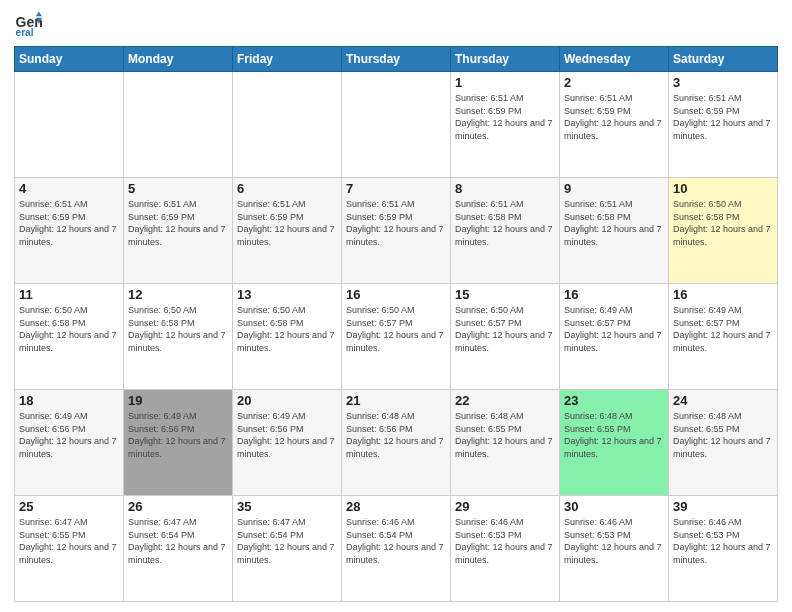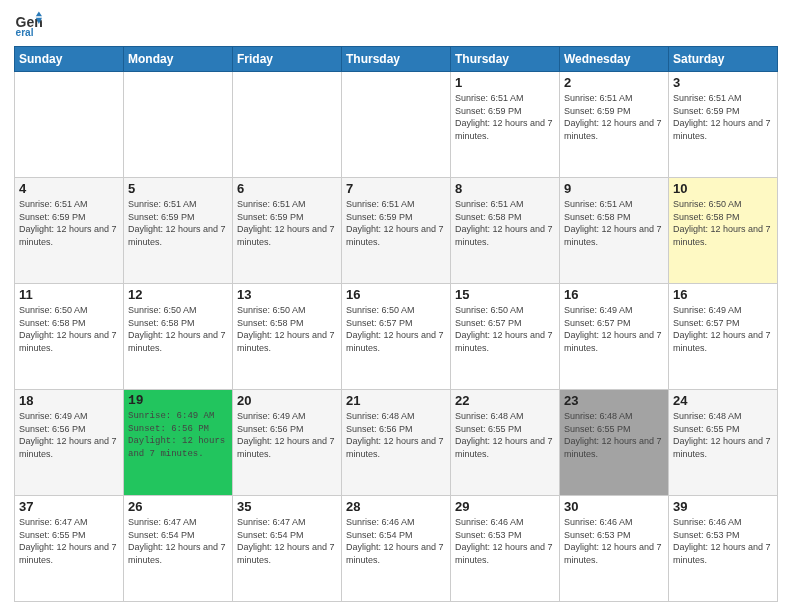--- a/index.html
+++ b/index.html
@@ -245,21 +245,21 @@
 Daylight: 12 hours and 7 minutes.</div>
           </td>
         </tr>
         <tr>
           <td style="background: rgb(245, 245, 245);">
             <div class="day-num">18</div>
             <div class="day-info" style="white-space: pre-line;">Sunrise: 6:49 AM
 Sunset: 6:56 PM
 Daylight: 12 hours and 7 minutes.</div>
           </td>
-          <td style="background: #22c55e; font-family: Liberation Mono, monospace;">
+          <td style="background: #a3a3a3;">
             <div class="day-num">19</div>
             <div class="day-info" style="white-space: pre-line;">Sunrise: 6:49 AM
 Sunset: 6:56 PM
 Daylight: 12 hours and 7 minutes.</div>
           </td>
           <td style="background: rgb(245, 245, 245);">
             <div class="day-num">20</div>
             <div class="day-info" style="white-space: pre-line;">Sunrise: 6:49 AM
 Sunset: 6:56 PM
 Daylight: 12 hours and 7 minutes.</div>
@@ -269,36 +269,36 @@
             <div class="day-info" style="white-space: pre-line;">Sunrise: 6:48 AM
 Sunset: 6:56 PM
 Daylight: 12 hours and 7 minutes.</div>
           </td>
           <td style="background: rgb(245, 245, 245);">
             <div class="day-num">22</div>
             <div class="day-info" style="white-space: pre-line;">Sunrise: 6:48 AM
 Sunset: 6:55 PM
 Daylight: 12 hours and 7 minutes.</div>
           </td>
-          <td style="background: #a3a3a3;">
+          <td style="background: #86efac;">
             <div class="day-num">23</div>
             <div class="day-info" style="white-space: pre-line;">Sunrise: 6:48 AM
 Sunset: 6:55 PM
 Daylight: 12 hours and 7 minutes.</div>
           </td>
           <td style="background: rgb(245, 245, 245); margin-left: 48px;">
             <div class="day-num">24</div>
             <div class="day-info" style="white-space: pre-line;">Sunrise: 6:48 AM
 Sunset: 6:55 PM
 Daylight: 12 hours and 7 minutes.</div>
           </td>
         </tr>
         <tr>
           <td>
-            <div class="day-num">37</div>
+            <div class="day-num">25</div>
             <div class="day-info" style="white-space: pre-line;">Sunrise: 6:47 AM
 Sunset: 6:55 PM
 Daylight: 12 hours and 7 minutes.</div>
           </td>
           <td>
             <div class="day-num">26</div>
             <div class="day-info" style="white-space: pre-line;">Sunrise: 6:47 AM
 Sunset: 6:54 PM
 Daylight: 12 hours and 7 minutes.</div>
           </td>

